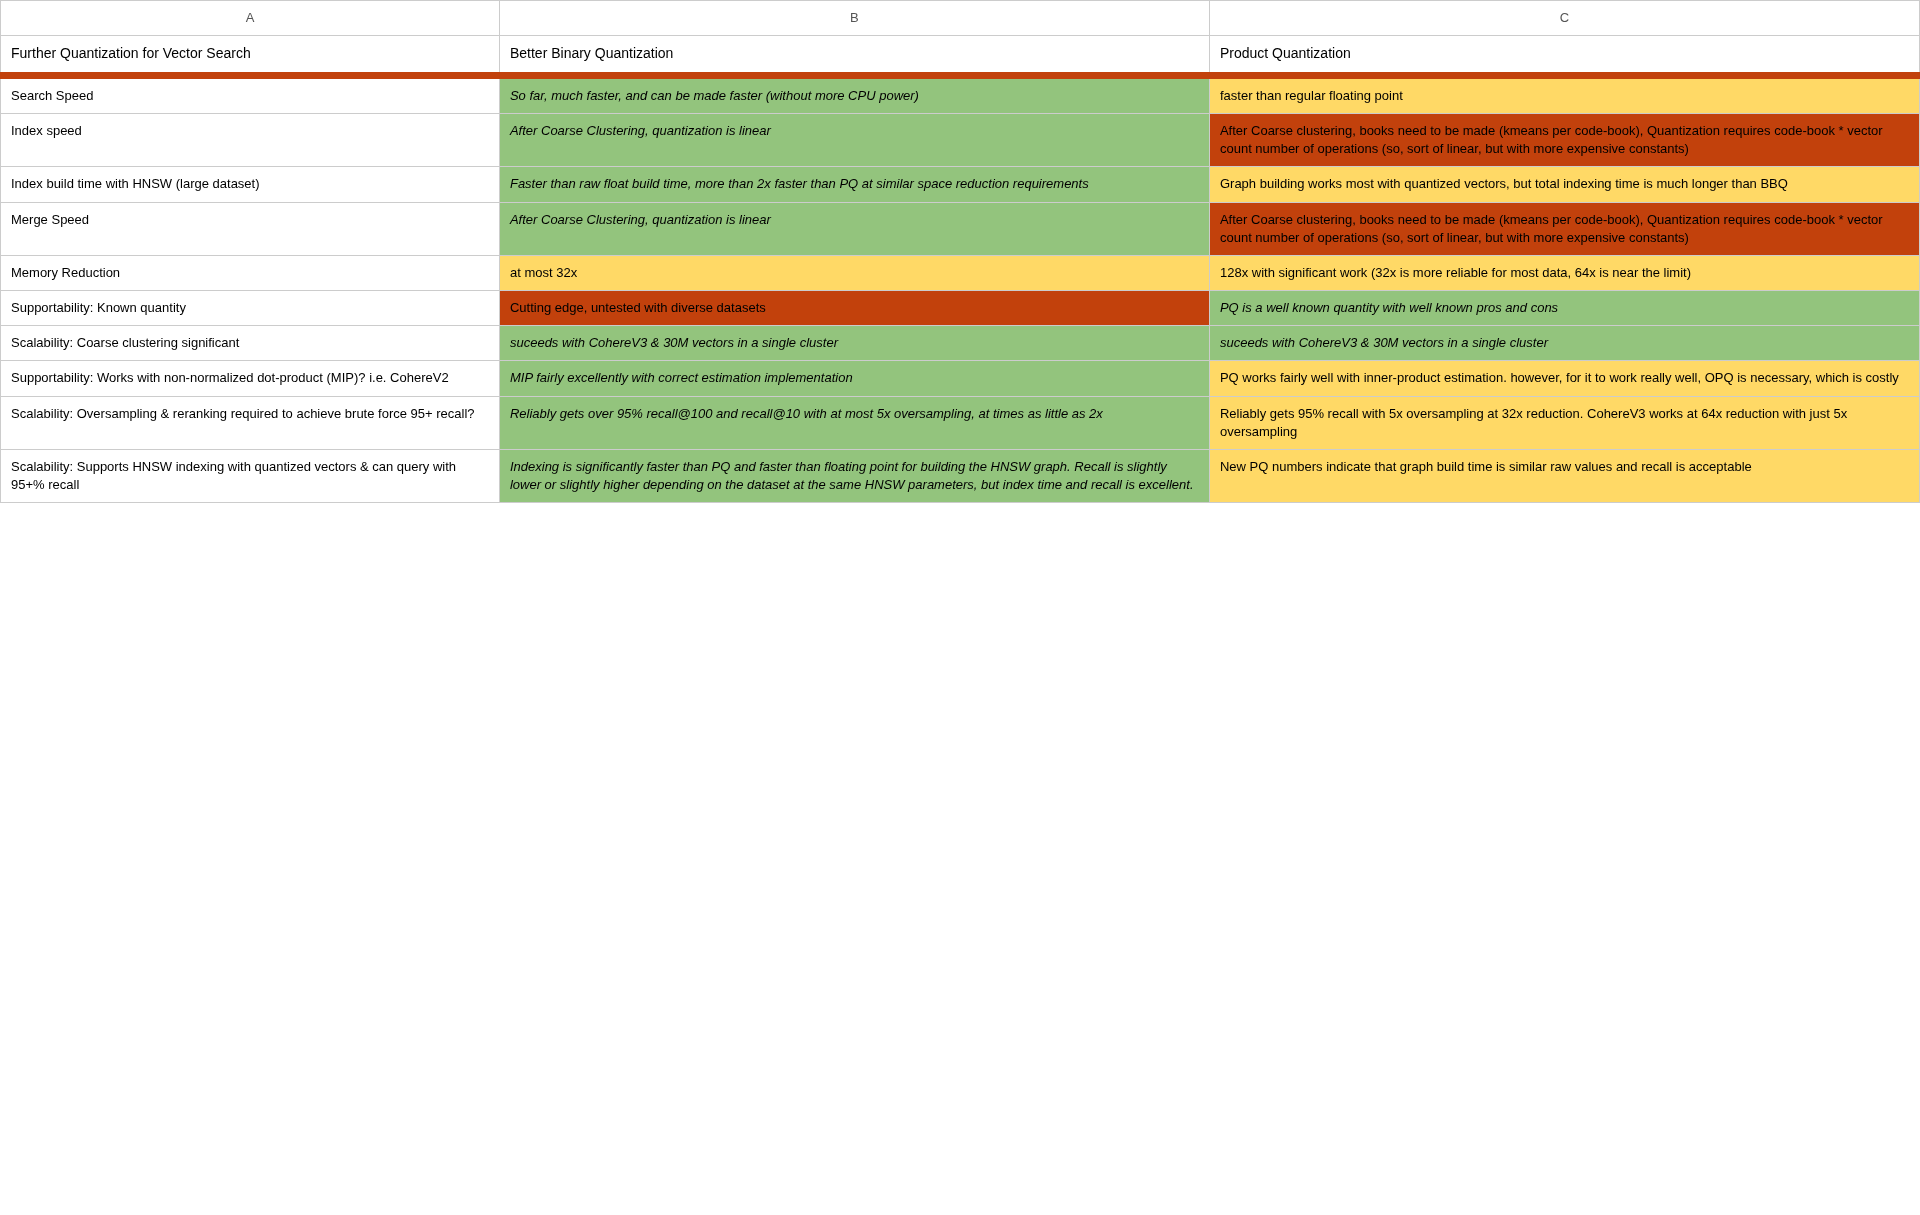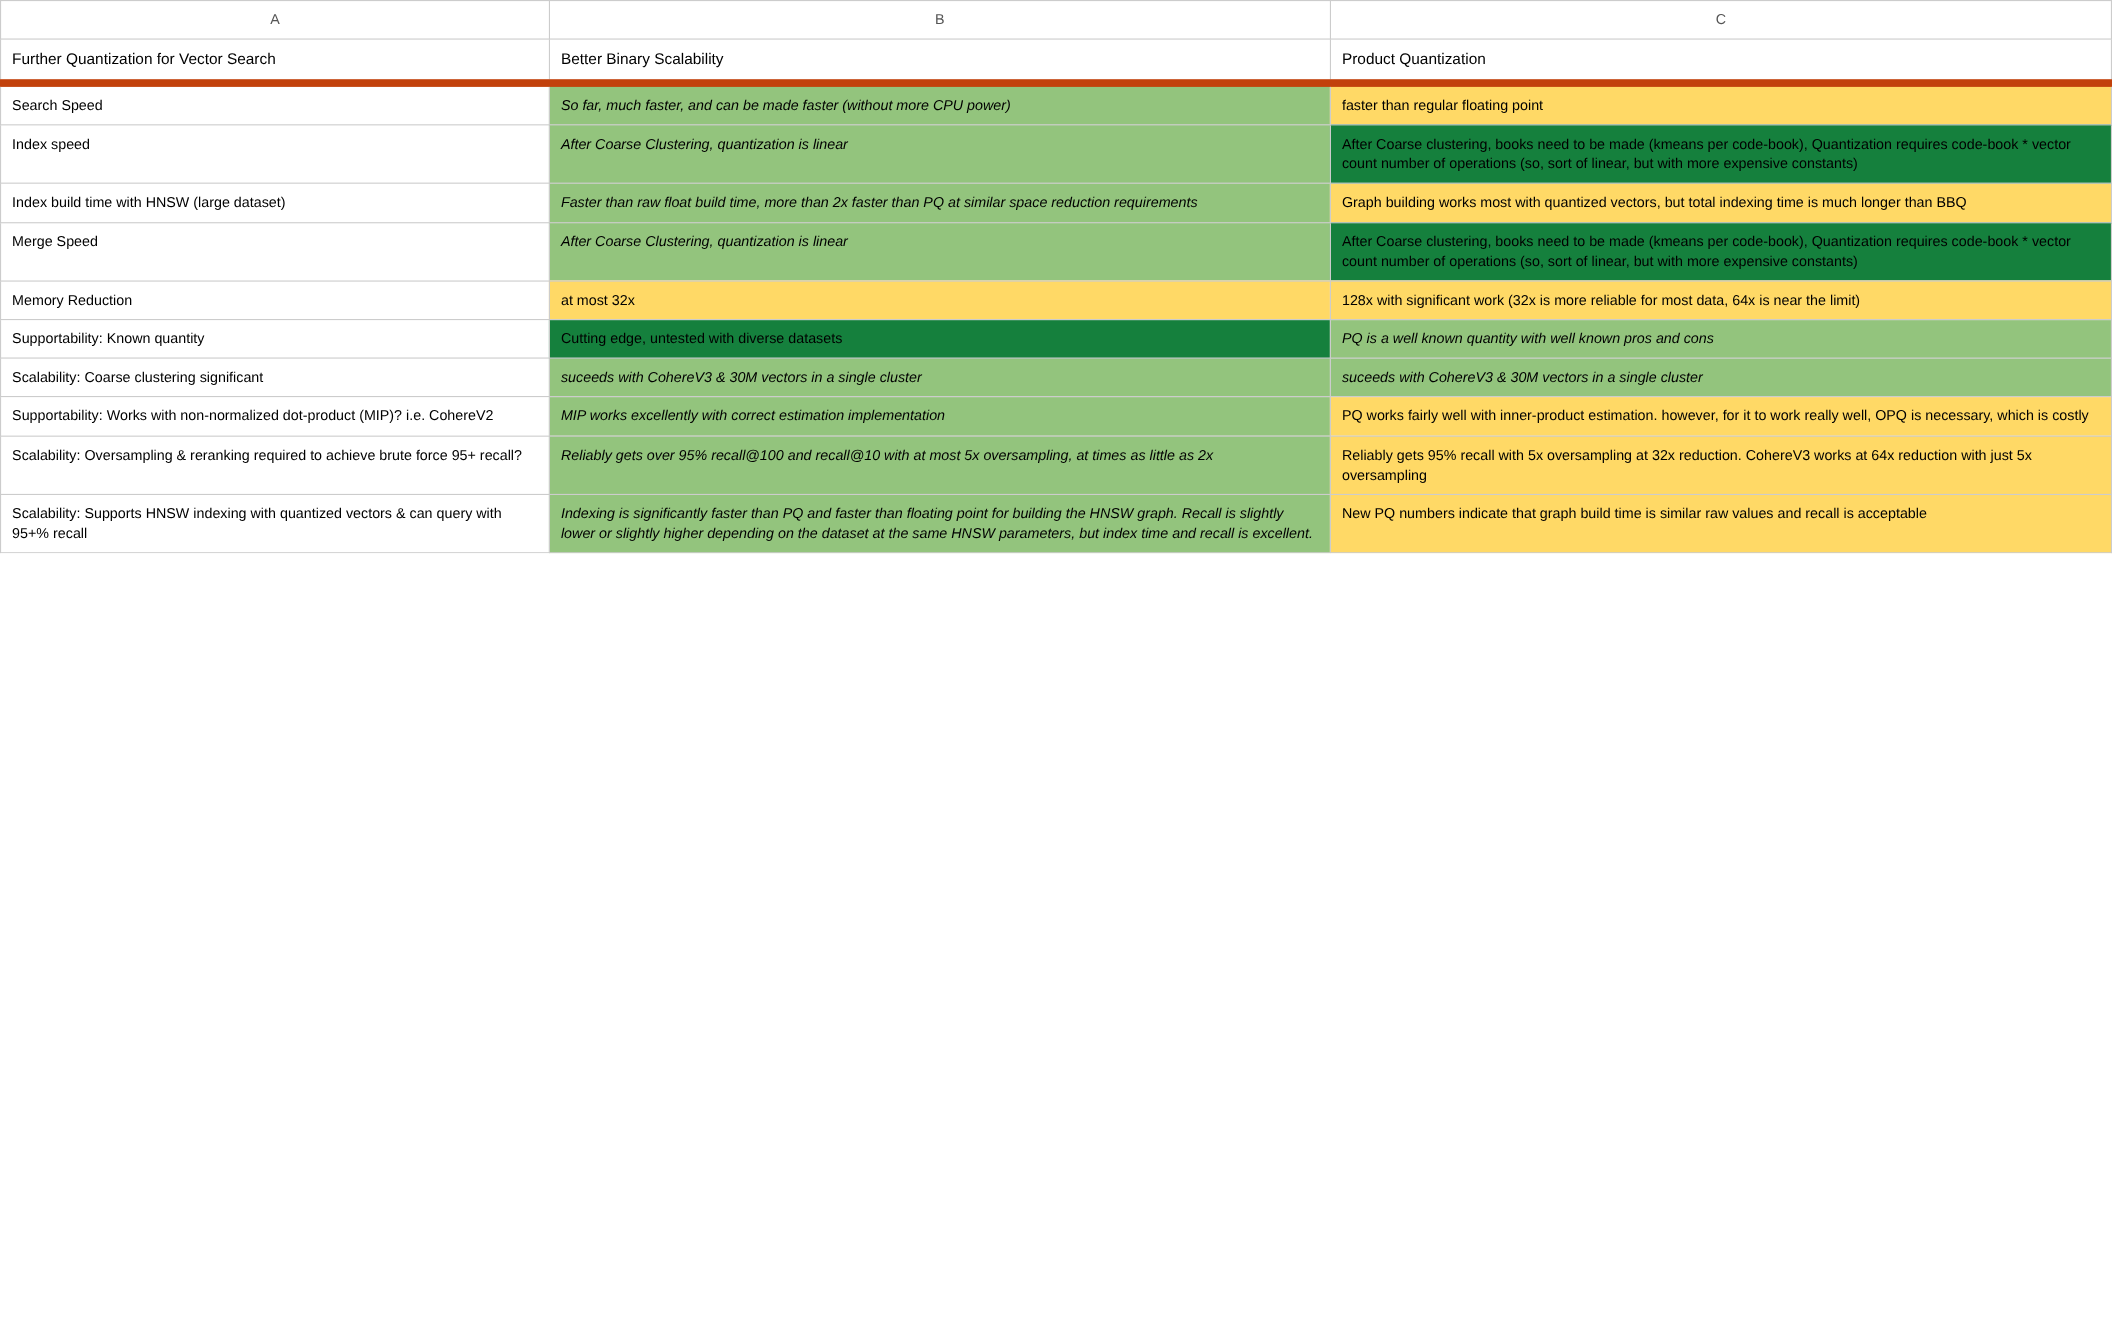--- a/index.html
+++ b/index.html
@@ -35,40 +35,40 @@
       background: #fff;
       border-bottom: 7px solid #c2410c;
     }
     td.row-label {
       background: #fff;
       font-size: 13px;
       margin-left: 28px;
     }
     .green { background-color: #93c47d; font-style: italic; }
     .yellow { background-color: #ffd966; margin-top: 48px; }
-    .orange { background-color: #15803d; }
+    .orange { background-color: #c2410c; }
   </style>
 </head>
 <body>
 
 <table>
   <colgroup>
     <col class="col-a">
     <col class="col-b">
     <col class="col-c">
   </colgroup>
   <thead>
     <tr>
       <th>A</th>
       <th>B</th>
       <th>C</th>
     </tr>
     <tr class="header-row">
       <td>Further Quantization for Vector Search</td>
-      <td>Better Binary Scalability</td>
+      <td>Better Binary Quantization</td>
       <td>Product Quantization</td>
     </tr>
   </thead>
   <tbody id="table-body">
   <tr>
         <td class="row-label">Search Speed</td>
         <td class="green">So far, much faster, and can be made faster (without more CPU power)</td>
         <td class="yellow">faster than regular floating point</td>
       </tr>
       <tr>
@@ -96,21 +96,21 @@
         <td class="orange">Cutting edge, untested with diverse datasets</td>
         <td class="green">PQ is a well known quantity with well known pros and cons</td>
       </tr>
       <tr>
         <td class="row-label">Scalability: Coarse clustering significant</td>
         <td class="green">suceeds with CohereV3 &amp; 30M vectors in a single cluster</td>
         <td class="green">suceeds with CohereV3 &amp; 30M vectors in a single cluster</td>
       </tr>
       <tr>
         <td class="row-label">Supportability: Works with non-normalized dot-product (MIP)? i.e. CohereV2</td>
-        <td class="green">MIP works excellently with correct estimation implementation</td>
+        <td class="green">MIP fairly excellently with correct estimation implementation</td>
         <td class="yellow">PQ works fairly well with inner-product estimation. however, for it to work really well, OPQ is necessary, which is costly</td>
       </tr>
       <tr>
         <td class="row-label">Scalability: Oversampling &amp; reranking required to achieve brute force 95+ recall?</td>
         <td class="green">Reliably gets over 95% recall@100 and recall@10 with at most 5x oversampling, at times as little as 2x</td>
         <td class="yellow">Reliably gets 95% recall with 5x oversampling at 32x reduction. CohereV3 works at 64x reduction with just 5x oversampling</td>
       </tr>
       <tr>
         <td class="row-label">Scalability: Supports HNSW indexing with quantized vectors &amp; can query with 95+% recall</td>
         <td class="green">Indexing is significantly faster than PQ and faster than floating point for building the HNSW graph. Recall is slightly lower or slightly higher depending on the dataset at the same HNSW parameters, but index time and recall is excellent.</td>

